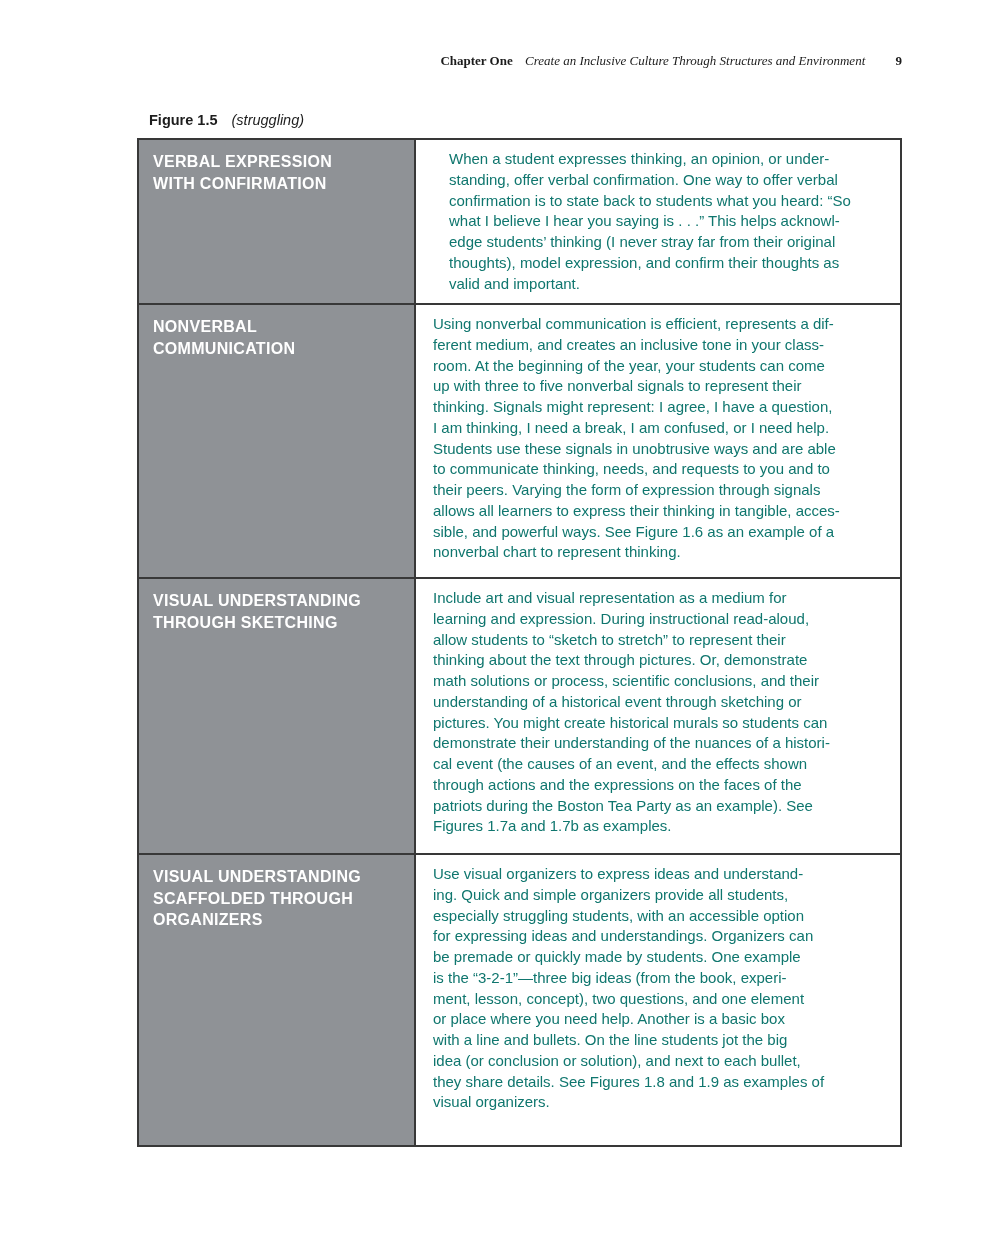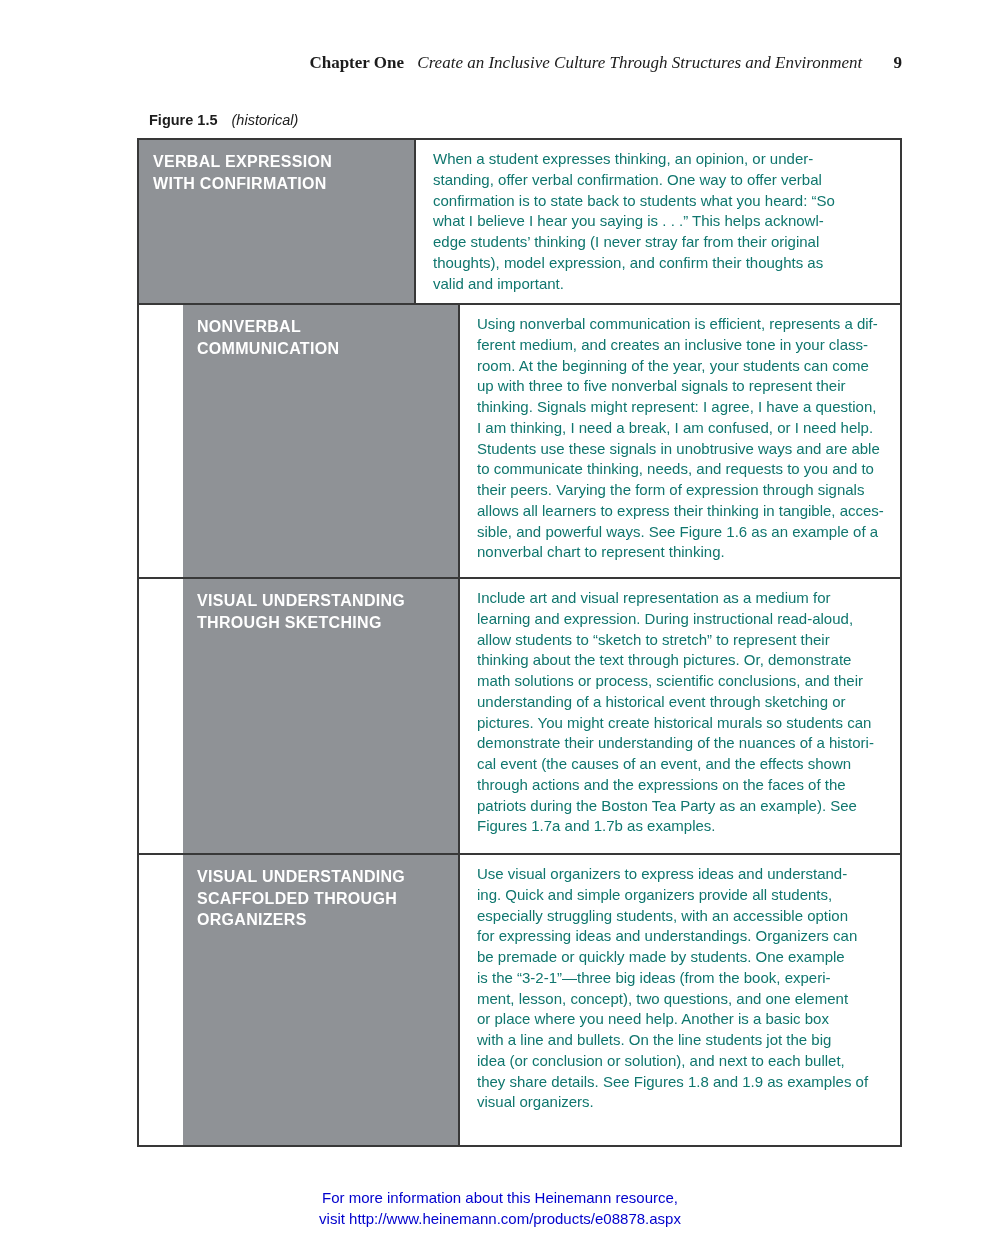--- a/index.html
+++ b/index.html
@@ -17,21 +17,21 @@
   }
 
   
   .running-head {
     position: absolute;
     top: 53px;
     left: 137px;
     width: 765px;
     text-align: right;
     font-family: "Liberation Serif", serif;
-    font-size: 17px;
+    font-size: 13px;
     color: #1c1c1c;
     white-space: nowrap;
   }
   .running-head .chapter-label { font-weight: bold; }
   .running-head .chapter-title { font-style: italic; margin-left: 9px; }
   .running-head .page-number  { font-weight: bold; margin-left: 27px; }
 
   
   .figure-caption {
     position: absolute;
@@ -50,22 +50,22 @@
     left: 137px;
     width: 765px;
     border: 2px solid #383838;
     box-sizing: border-box;
     background: #ffffff;
   }
   .fig-row {
     display: flex;
     align-items: stretch;
   }
-  .fig-row + .fig-row { border-top: 2px solid #383838; padding-left: 44px; }
-  .row-1 { min-height: 163px; }
+  .fig-row + .fig-row { border-top: 2px solid #383838; }
+  .row-1 { min-height: 163px; gap: 16px; }
   .row-2 { min-height: 272px; }
   .row-3 { min-height: 274px; }
   .row-4 { min-height: 290px; }
 
   .label-cell {
     width: 277px;
     box-sizing: border-box;
     background: #8f9296;
     border-right: 2px solid #383838;
     color: #ffffff;
@@ -108,21 +108,21 @@
 <div class="page">
 
   <div class="running-head">
     <span class="chapter-label">Chapter One</span>
     <span class="chapter-title">Create an Inclusive Culture Through Structures and Environment</span>
     <span class="page-number">9</span>
   </div>
 
   <div class="figure-caption">
     <span class="fig-label">Figure 1.5</span>
-    <span class="fig-continued">(historical)</span>
+    <span class="fig-continued">(struggling)</span>
   </div>
 
   <div class="fig-table">
 
     <div class="fig-row row-1">
       <div class="label-cell">VERBAL EXPRESSION
 WITH CONFIRMATION</div>
       <div class="body-cell">When a student expresses thinking, an opinion, or under-
 standing, offer verbal confirmation. One way to offer verbal
 confirmation is to state back to students what you heard: “So
@@ -179,18 +179,14 @@
 ment, lesson, concept), two questions, and one element
 or place where you need help. Another is a basic box
 with a line and bullets. On the line students jot the big
 idea (or conclusion or solution), and next to each bullet,
 they share details. See Figures 1.8 and 1.9 as examples of
 visual organizers.</div>
     </div>
 
   </div>
 
-  <div class="footer">
-    <a href="#">For more information about this Heinemann resource,
-visit http://www.heinemann.com/products/e08878.aspx</a>
-  </div>
 
 </div>
 
 </body></html>

